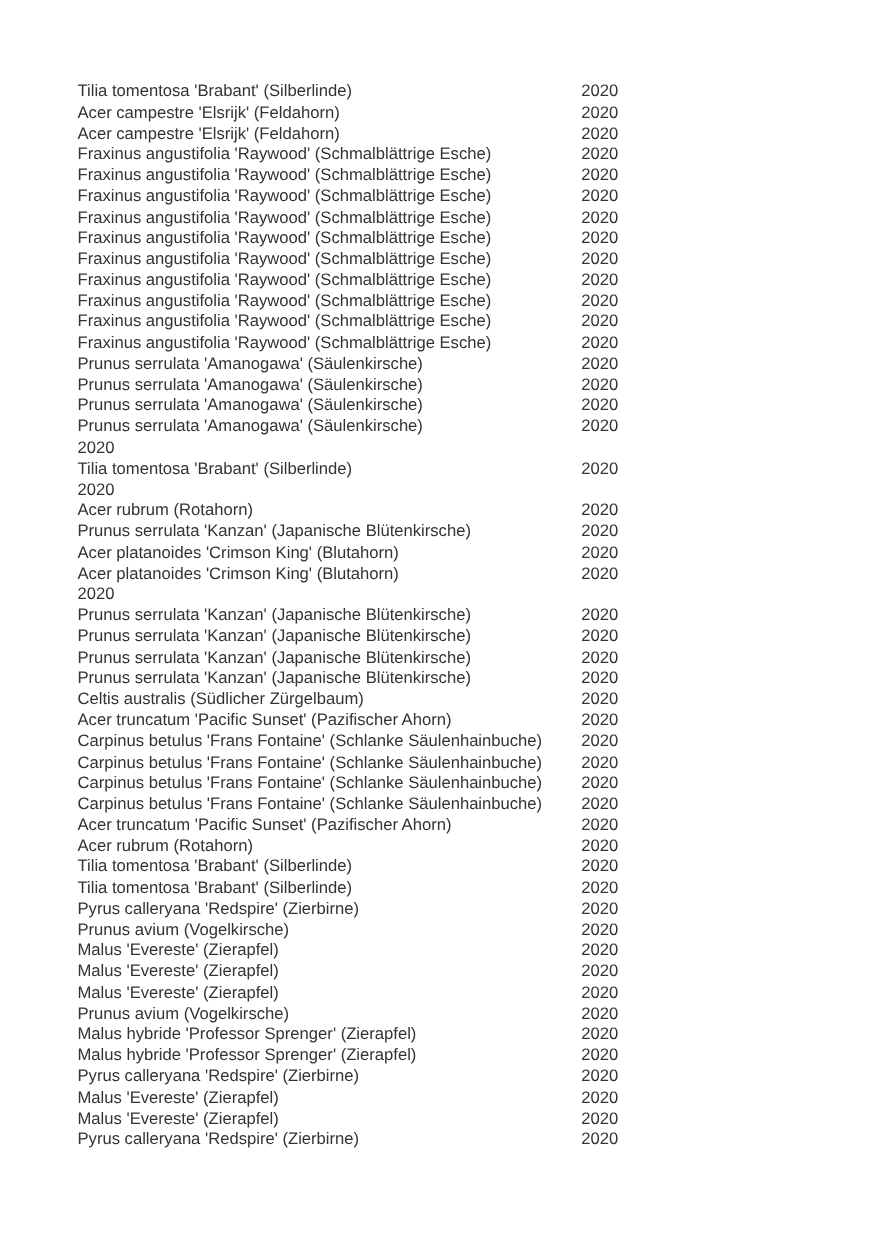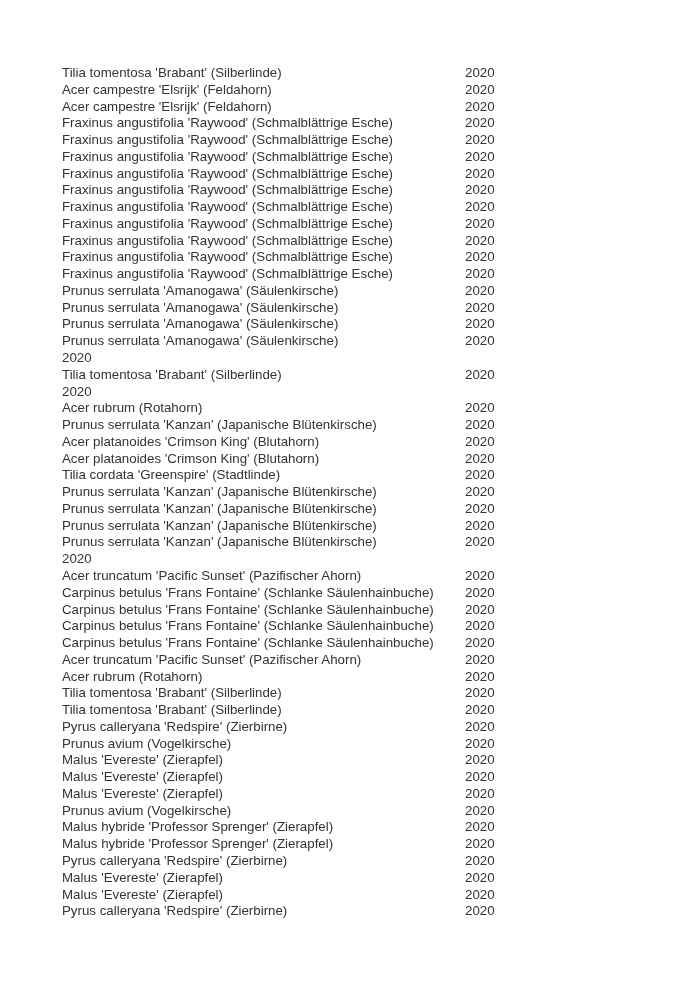--- a/index.html
+++ b/index.html
@@ -155,45 +155,45 @@
     <span class="cell-name">Acer platanoides 'Crimson King' (Blutahorn)</span>
     <span class="cell-year">2020</span>
   </div>
 
   <div class="row">
     <span class="cell-name">Acer platanoides 'Crimson King' (Blutahorn)</span>
     <span class="cell-year">2020</span>
   </div>
 
   <div class="row">
-    <span class="cell-name">Tilia cordata 'Greenspire' (Stadtlinde)</span>
-    <span class="cell-year">2020</span>
-  </div>
-
-  <div class="row">
-    <span class="cell-name">Prunus serrulata 'Kanzan' (Japanische Blütenkirsche)</span>
-    <span class="cell-year">2020</span>
-  </div>
-
-  <div class="row">
-    <span class="cell-name">Prunus serrulata 'Kanzan' (Japanische Blütenkirsche)</span>
-    <span class="cell-year">2020</span>
-  </div>
-
-  <div class="row">
-    <span class="cell-name">Prunus serrulata 'Kanzan' (Japanische Blütenkirsche)</span>
-    <span class="cell-year">2020</span>
-  </div>
-
-  <div class="row">
-    <span class="cell-name">Prunus serrulata 'Kanzan' (Japanische Blütenkirsche)</span>
-    <span class="cell-year">2020</span>
-  </div>
-
-  <div class="row">
+    <span class="cell-year">2020</span>
+  </div>
+
+  <div class="row">
+    <span class="cell-name">Prunus serrulata 'Kanzan' (Japanische Blütenkirsche)</span>
+    <span class="cell-year">2020</span>
+  </div>
+
+  <div class="row">
+    <span class="cell-name">Prunus serrulata 'Kanzan' (Japanische Blütenkirsche)</span>
+    <span class="cell-year">2020</span>
+  </div>
+
+  <div class="row">
+    <span class="cell-name">Prunus serrulata 'Kanzan' (Japanische Blütenkirsche)</span>
+    <span class="cell-year">2020</span>
+  </div>
+
+  <div class="row">
+    <span class="cell-name">Prunus serrulata 'Kanzan' (Japanische Blütenkirsche)</span>
+    <span class="cell-year">2020</span>
+  </div>
+
+  <div class="row">
+    <span class="cell-name">Celtis australis (Südlicher Zürgelbaum)</span>
     <span class="cell-year">2020</span>
   </div>
 
   <div class="row">
     <span class="cell-name">Acer truncatum 'Pacific Sunset' (Pazifischer Ahorn)</span>
     <span class="cell-year">2020</span>
   </div>
 
   <div class="row">
     <span class="cell-name">Carpinus betulus 'Frans Fontaine' (Schlanke Säulenhainbuche)</span>

